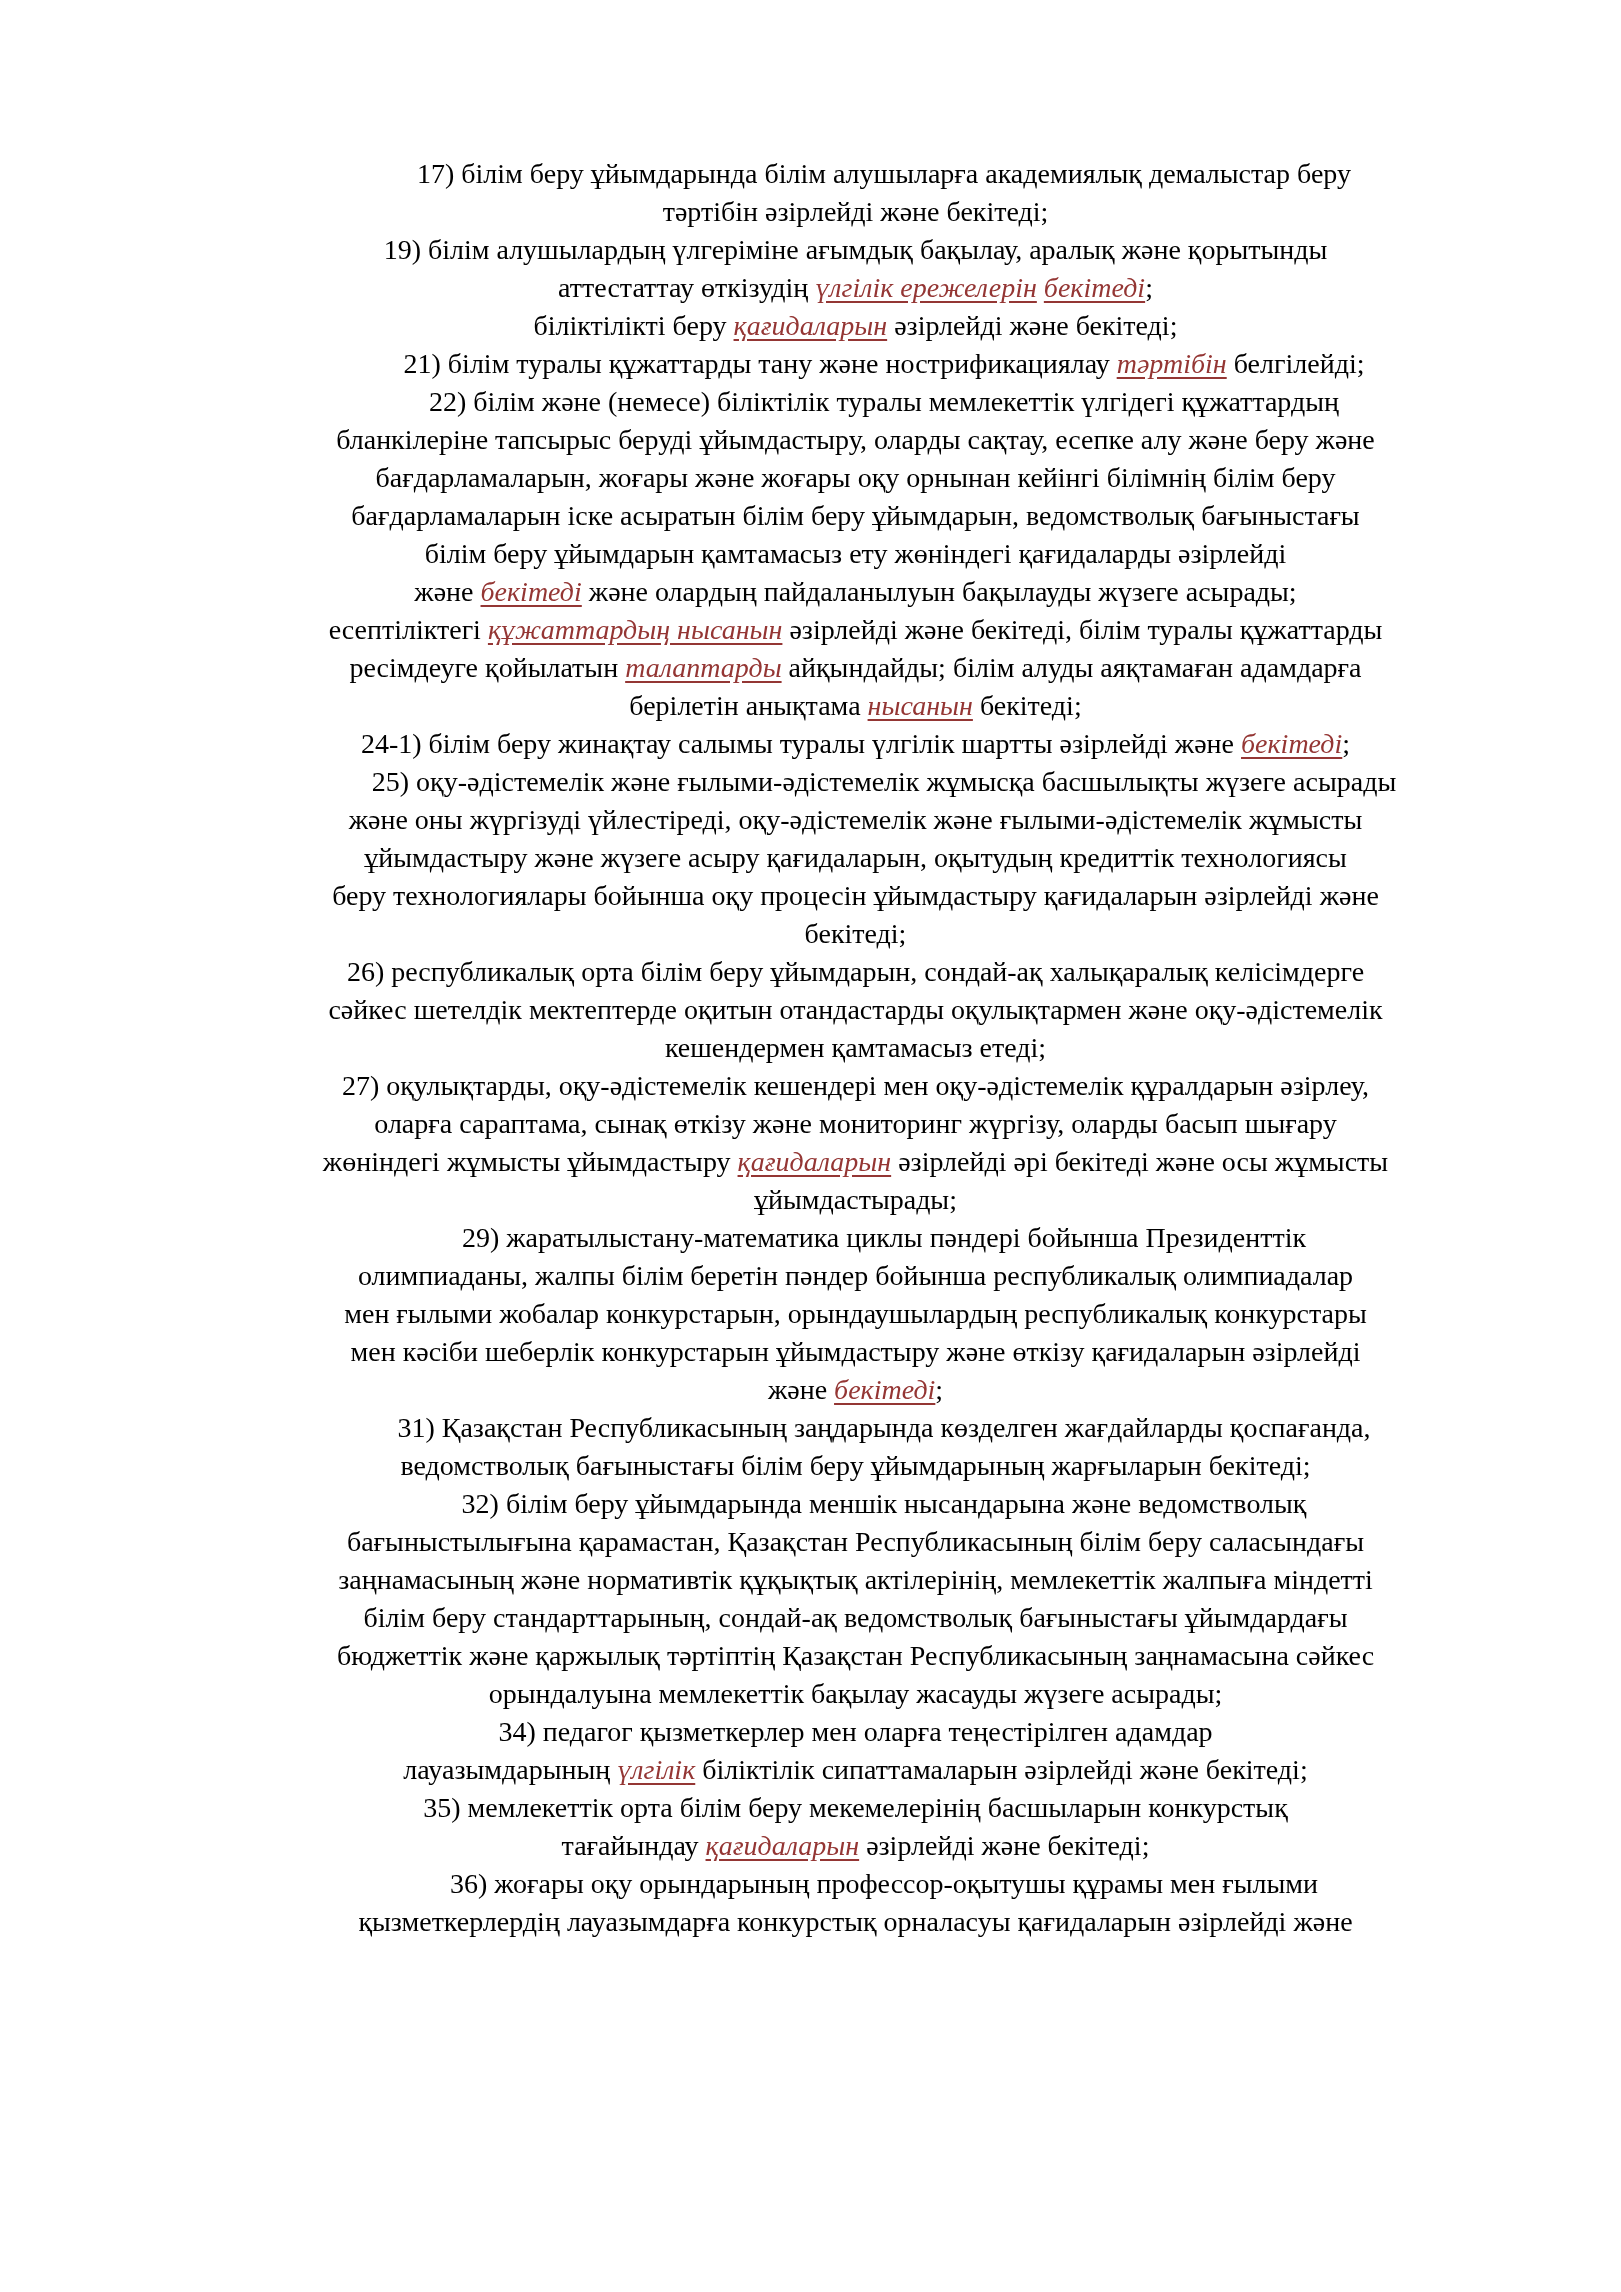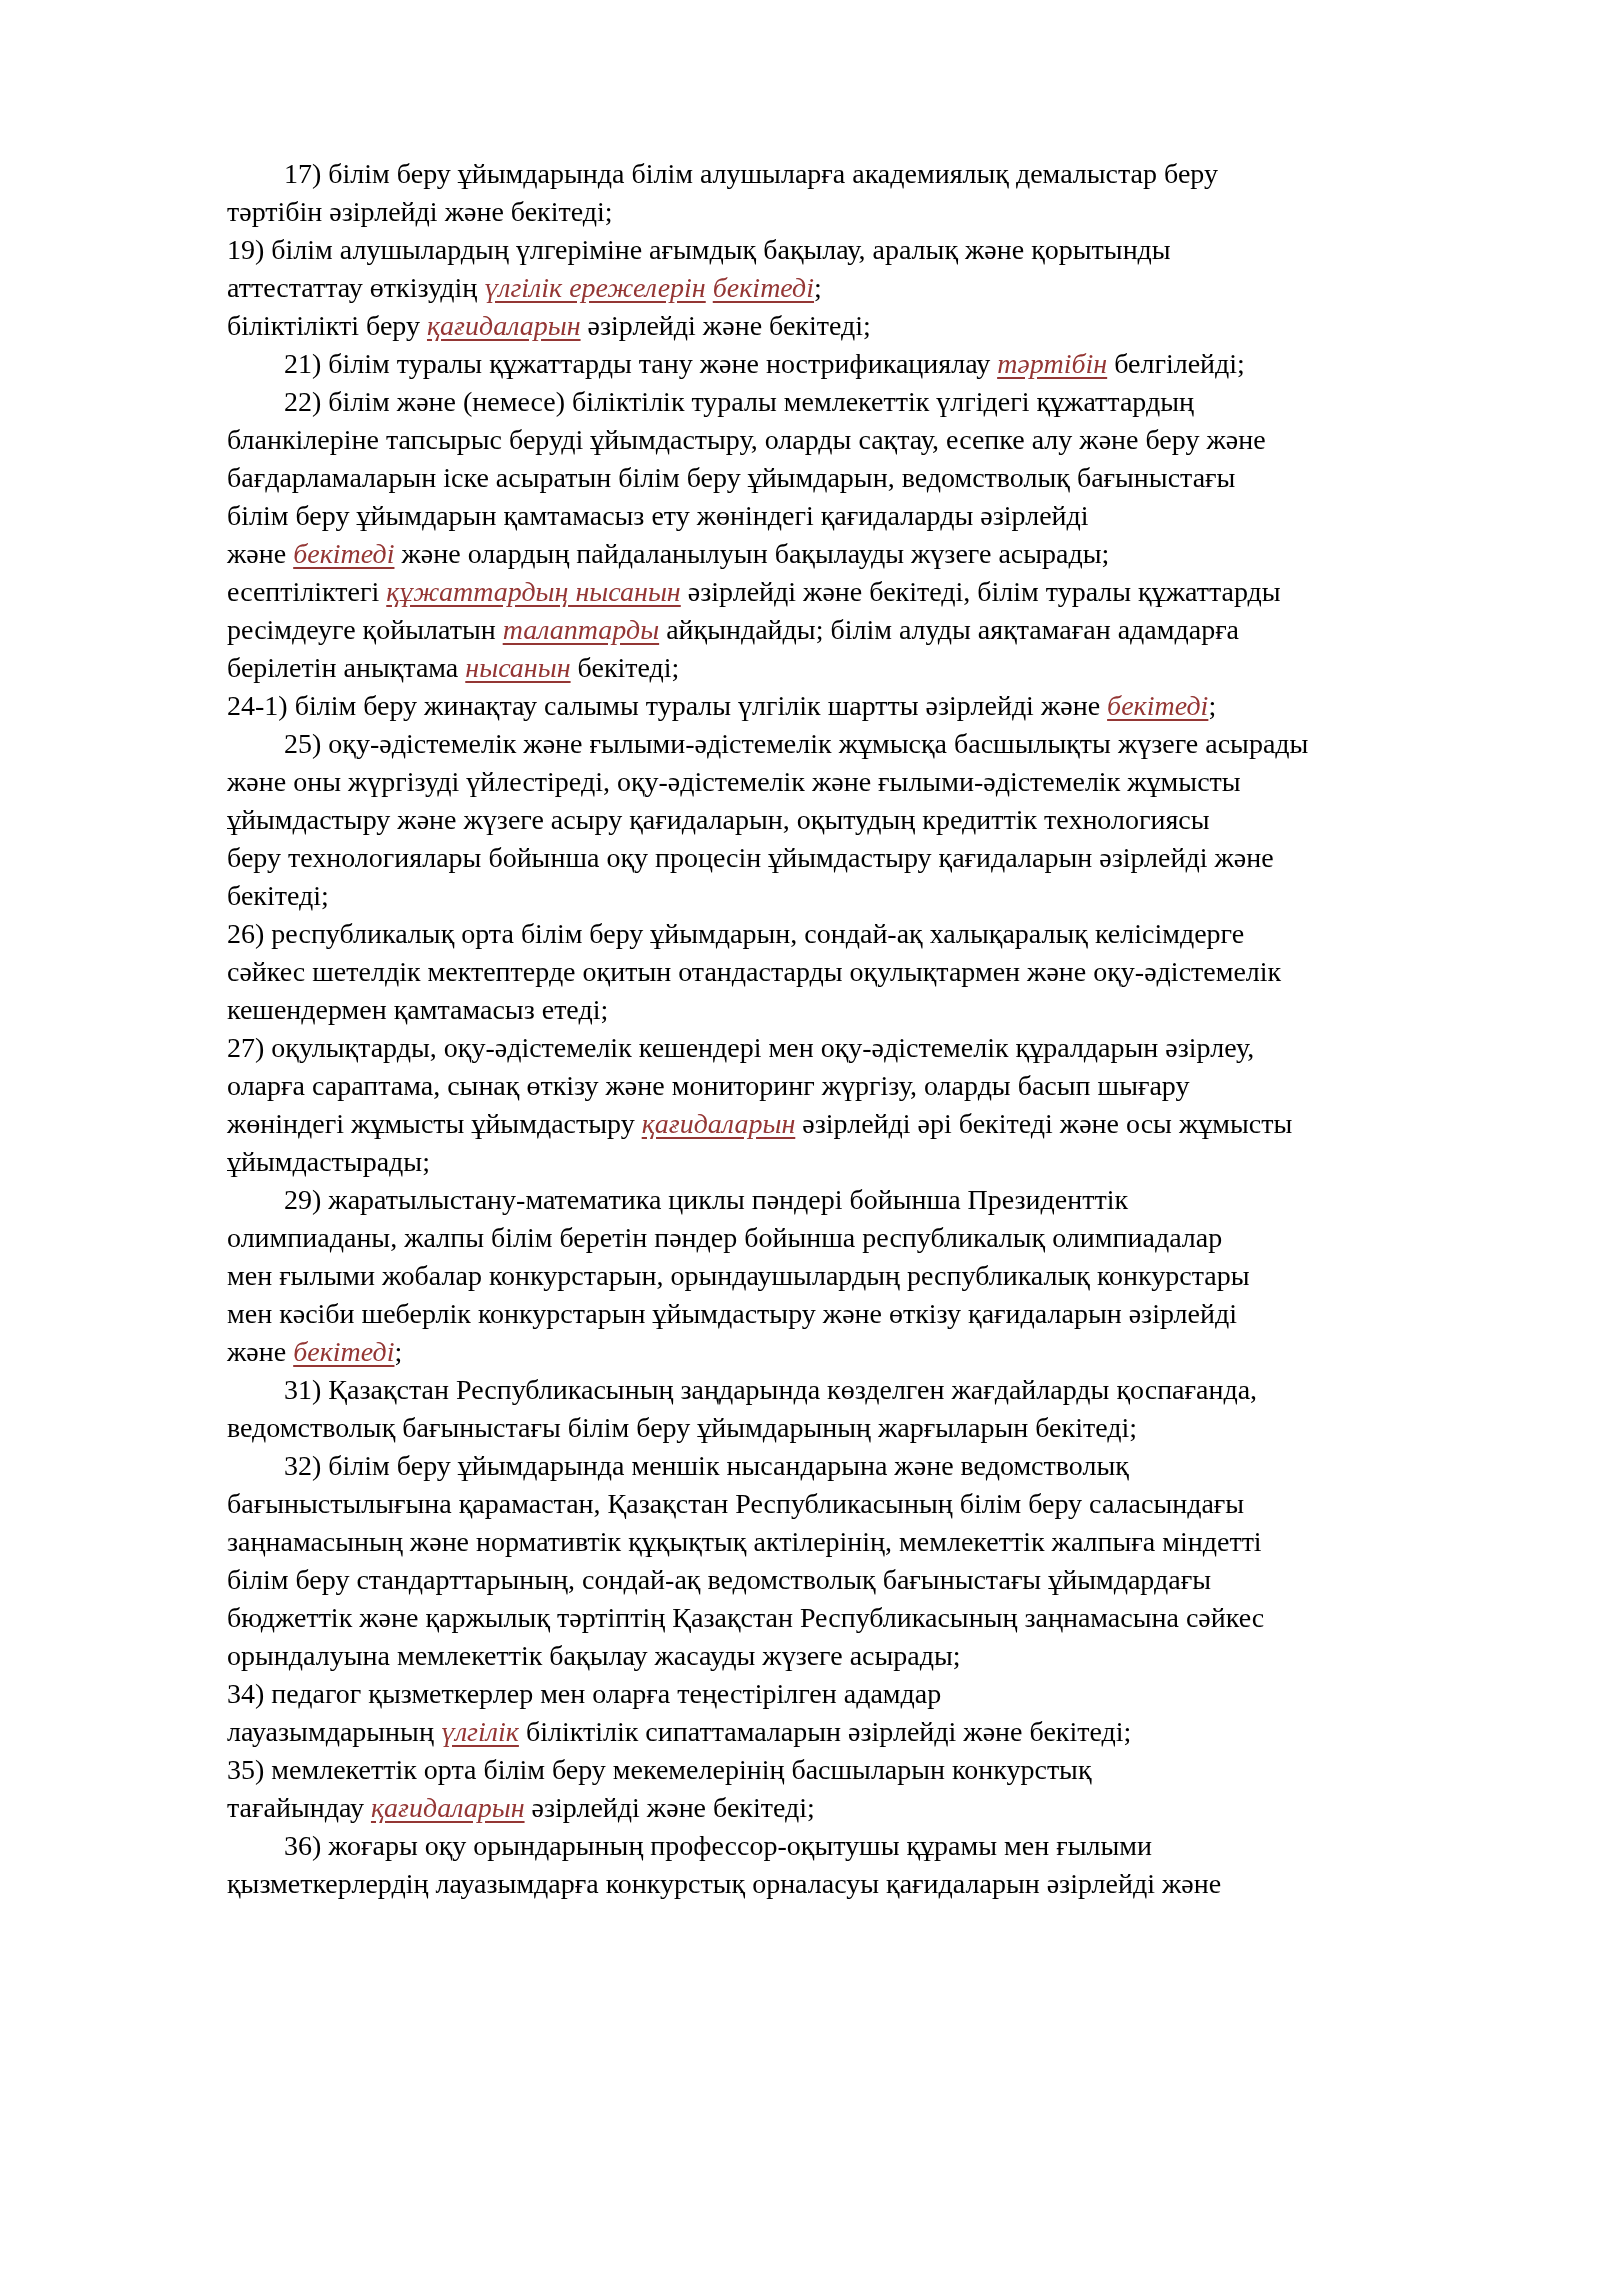--- a/index.html
+++ b/index.html
@@ -13,21 +13,21 @@
     height: 2293px;
     background: #ffffff;
     overflow: hidden;
     font-family: "Liberation Serif", "DejaVu Serif", serif;
     font-size: 28px;
     line-height: 38px;
     color: #000000;
     box-sizing: border-box;
     padding: 155px 137px 0 227px;
   }
-  .doc-body { width: 100%; }
+  .doc-body { width: 100%; text-align: center; }
   .text-line {
     white-space: pre;
     height: 38px;
   }
   .text-line.indent {
     padding-left: 57px;
   }
   .seg { color: inherit; }
   .doclink {
     color: var(--link-color, #943634);
@@ -43,20 +43,21 @@
 <div class="page" style="color: rgb(0, 0, 0); --link-color: #943634; background: rgb(255, 255, 255);">
   <div class="doc-body" id="doc-body">
       <div class="text-line indent"><span class="seg">17) білім беру ұйымдарында білім алушыларға академиялық демалыстар беру</span></div>
       <div class="text-line"><span class="seg">тәртібін әзірлейді және бекітеді;</span></div>
       <div class="text-line"><span class="seg">19) білім алушылардың үлгеріміне ағымдық бақылау, аралық және қорытынды</span></div>
       <div class="text-line"><span class="seg">аттестаттау өткізудің </span><span class="seg doclink">үлгілік ережелерін</span><span class="seg"> </span><span class="seg doclink">бекітеді</span><span class="seg">;</span></div>
       <div class="text-line"><span class="seg">біліктілікті беру </span><span class="seg doclink">қағидаларын</span><span class="seg"> әзірлейді және бекітеді;</span></div>
       <div class="text-line indent"><span class="seg">21) білім туралы құжаттарды тану және нострификациялау </span><span class="seg doclink">тәртібін</span><span class="seg"> белгілейді;</span></div>
       <div class="text-line indent"><span class="seg">22) білім және (немесе) біліктілік туралы мемлекеттік үлгідегі құжаттардың</span></div>
       <div class="text-line"><span class="seg">бланкілеріне тапсырыс беруді ұйымдастыру, оларды сақтау, есепке алу және беру және</span></div>
+      <div class="text-line"><span class="seg">бағдарламаларын, жоғары және жоғары оқу орнынан кейінгі білімнің білім беру</span></div>
       <div class="text-line"><span class="seg">бағдарламаларын іске асыратын білім беру ұйымдарын, ведомстволық бағыныстағы</span></div>
       <div class="text-line"><span class="seg">білім беру ұйымдарын қамтамасыз ету жөніндегі қағидаларды әзірлейді</span></div>
       <div class="text-line"><span class="seg">және </span><span class="seg doclink">бекітеді</span><span class="seg"> және олардың пайдаланылуын бақылауды жүзеге асырады;</span></div>
       <div class="text-line"><span class="seg">есептіліктегі </span><span class="seg doclink">құжаттардың нысанын</span><span class="seg"> әзірлейді және бекітеді, білім туралы құжаттарды</span></div>
       <div class="text-line"><span class="seg">ресімдеуге қойылатын </span><span class="seg doclink">талаптарды</span><span class="seg"> айқындайды; білім алуды аяқтамаған адамдарға</span></div>
       <div class="text-line"><span class="seg">берілетін анықтама </span><span class="seg doclink">нысанын</span><span class="seg"> бекітеді;</span></div>
       <div class="text-line"><span class="seg">24-1) білім беру жинақтау салымы туралы үлгілік шартты әзірлейді және </span><span class="seg doclink">бекітеді</span><span class="seg">;</span></div>
       <div class="text-line indent"><span class="seg">25) оқу-әдістемелік және ғылыми-әдістемелік жұмысқа басшылықты жүзеге асырады</span></div>
       <div class="text-line"><span class="seg">және оны жүргізуді үйлестіреді, оқу-әдістемелік және ғылыми-әдістемелік жұмысты</span></div>
       <div class="text-line"><span class="seg">ұйымдастыру және жүзеге асыру қағидаларын, оқытудың кредиттік технологиясы</span></div>

